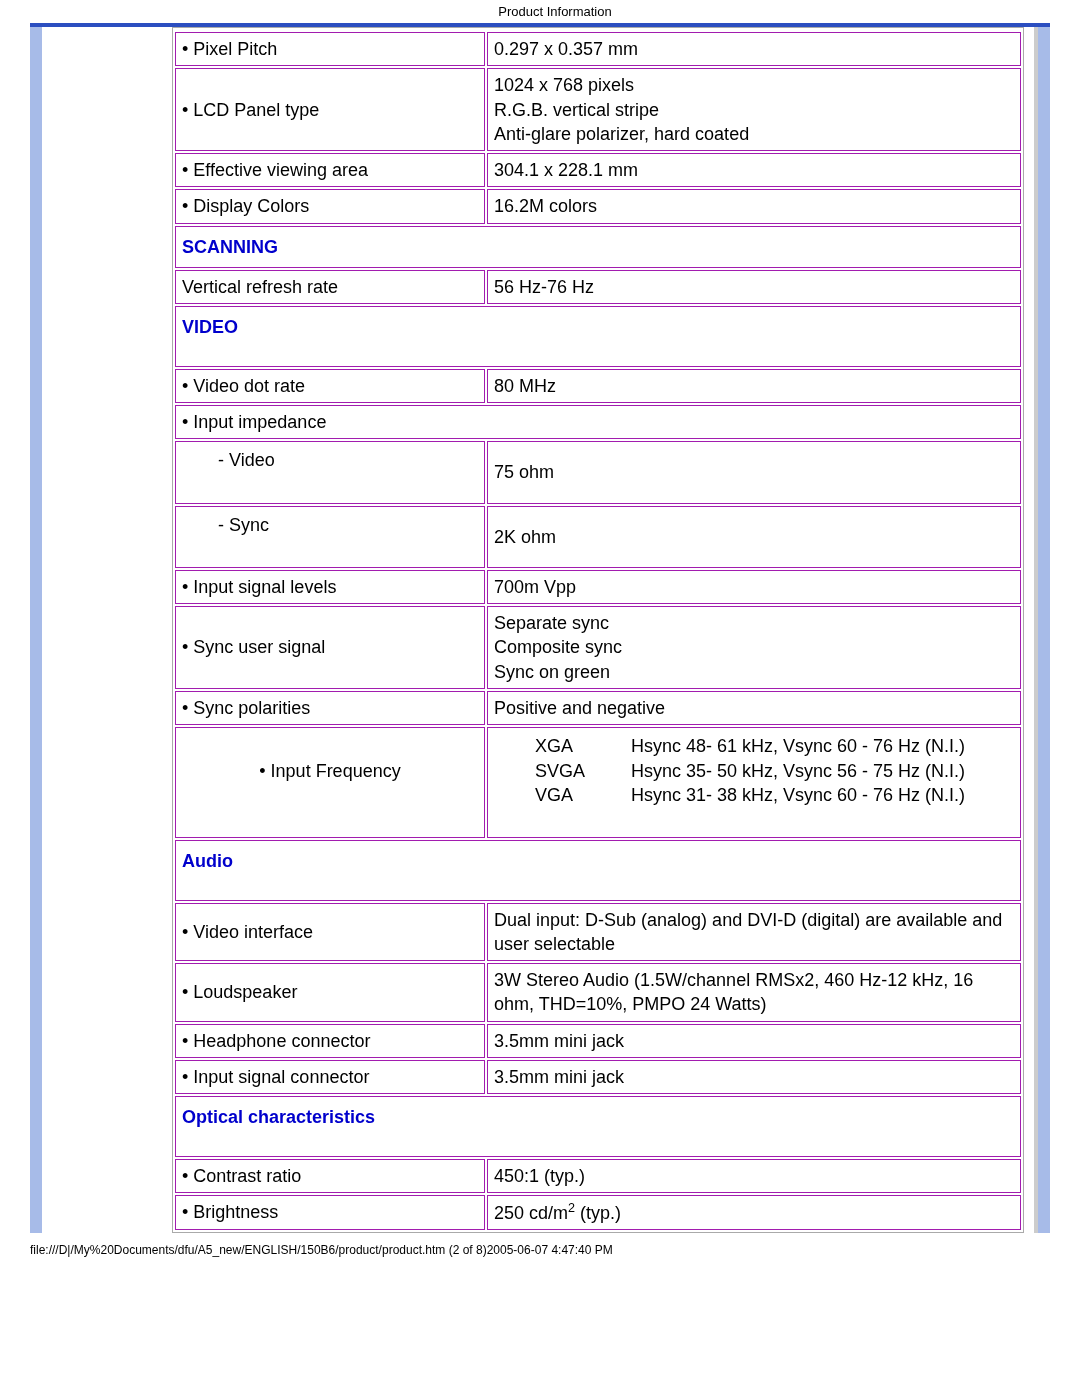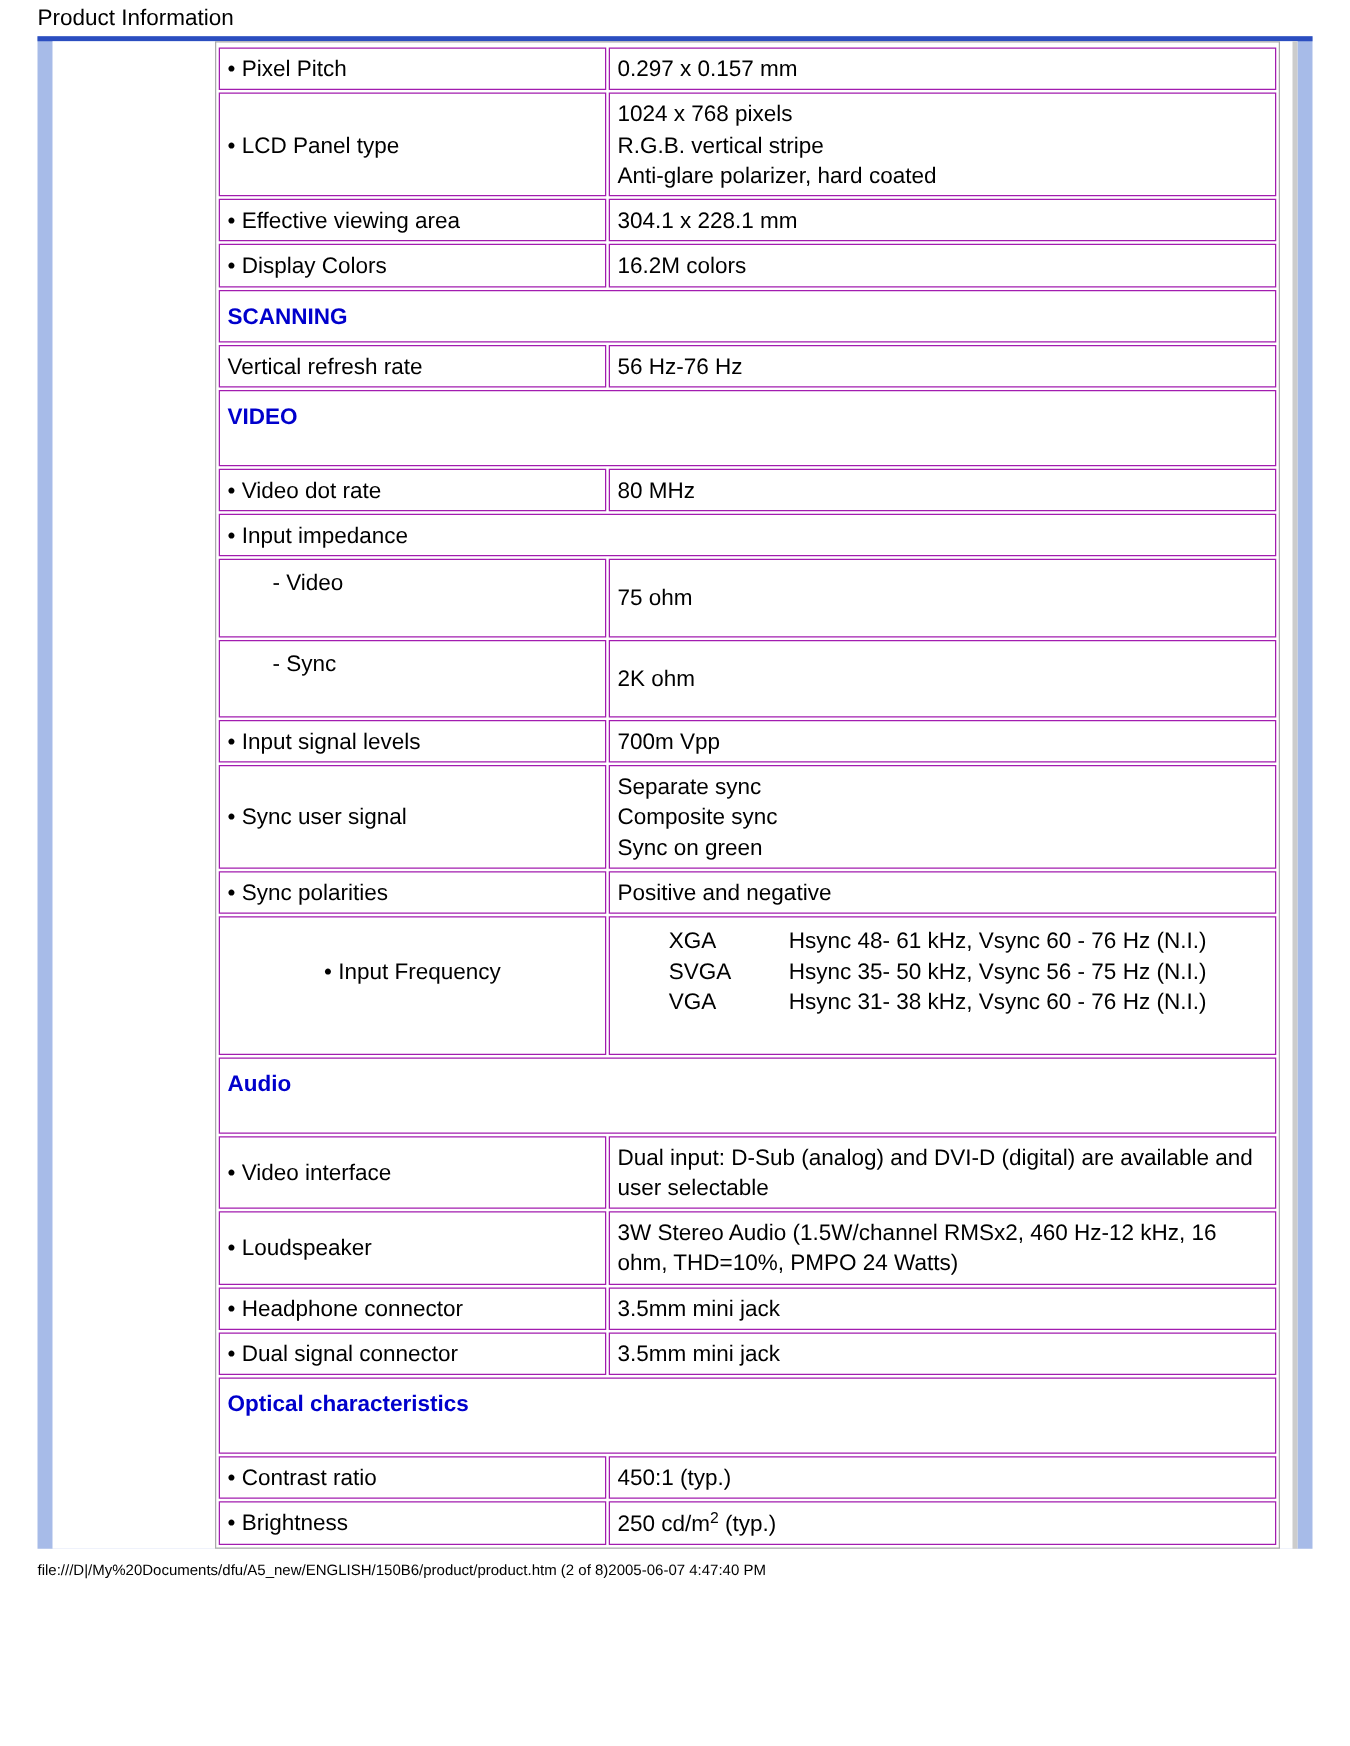--- a/index.html
+++ b/index.html
@@ -4,22 +4,23 @@
 <style>
   body {
     margin: 0;
     padding: 0;
     font-family: Arial, Helvetica, sans-serif;
     font-size: 18px;
     background: #fff;
     color: #000;
   }
   .header-title {
-    font-size: 18px;
+    font-size: 13px;
     padding: 4px 0 4px 30px;
+    text-align: center;
   }
   .outer-frame {
     margin: 0 30px;
     border-top: 4px solid #2b4ec0;
     background: #a7bbe8;
     padding: 0 0 0 0;
   }
   .inner-white {
     background: #fff;
     margin: 0 12px 0 12px;
@@ -90,21 +91,21 @@
 <div class="header-title">Product Information</div>
 
 <div class="outer-frame">
   <div class="inner-white">
     <div class="right-edge"></div>
 
     <table class="spec-table">
       <tbody>
           <tr>
         <td class="label-col">• Pixel Pitch</td>
-        <td>0.297 x 0.157 mm</td>
+        <td>0.297 x 0.357 mm</td>
       </tr>
       <tr>
         <td class="label-col">• LCD Panel type</td>
         <td>
           <span>1024 x 768 pixels</span><br>
           <span>R.G.B. vertical stripe</span><br>
           <span>Anti-glare polarizer, hard coated</span>
         </td>
       </tr>
       <tr>
@@ -182,21 +183,21 @@
       </tr>
       <tr>
         <td class="label-col">• Loudspeaker</td>
         <td>3W Stereo Audio (1.5W/channel RMSx2, 460 Hz-12 kHz, 16 ohm, THD=10%, PMPO 24 Watts)</td>
       </tr>
       <tr>
         <td class="label-col">• Headphone connector</td>
         <td>3.5mm mini jack</td>
       </tr>
       <tr>
-        <td class="label-col">• Dual signal connector</td>
+        <td class="label-col">• Input signal connector</td>
         <td>3.5mm mini jack</td>
       </tr>
       <tr>
         <td colspan="2" class="section-header-tall">Optical characteristics</td>
       </tr>
       <tr>
         <td class="label-col">• Contrast ratio</td>
         <td>450:1 (typ.)</td>
       </tr>
       <tr>

